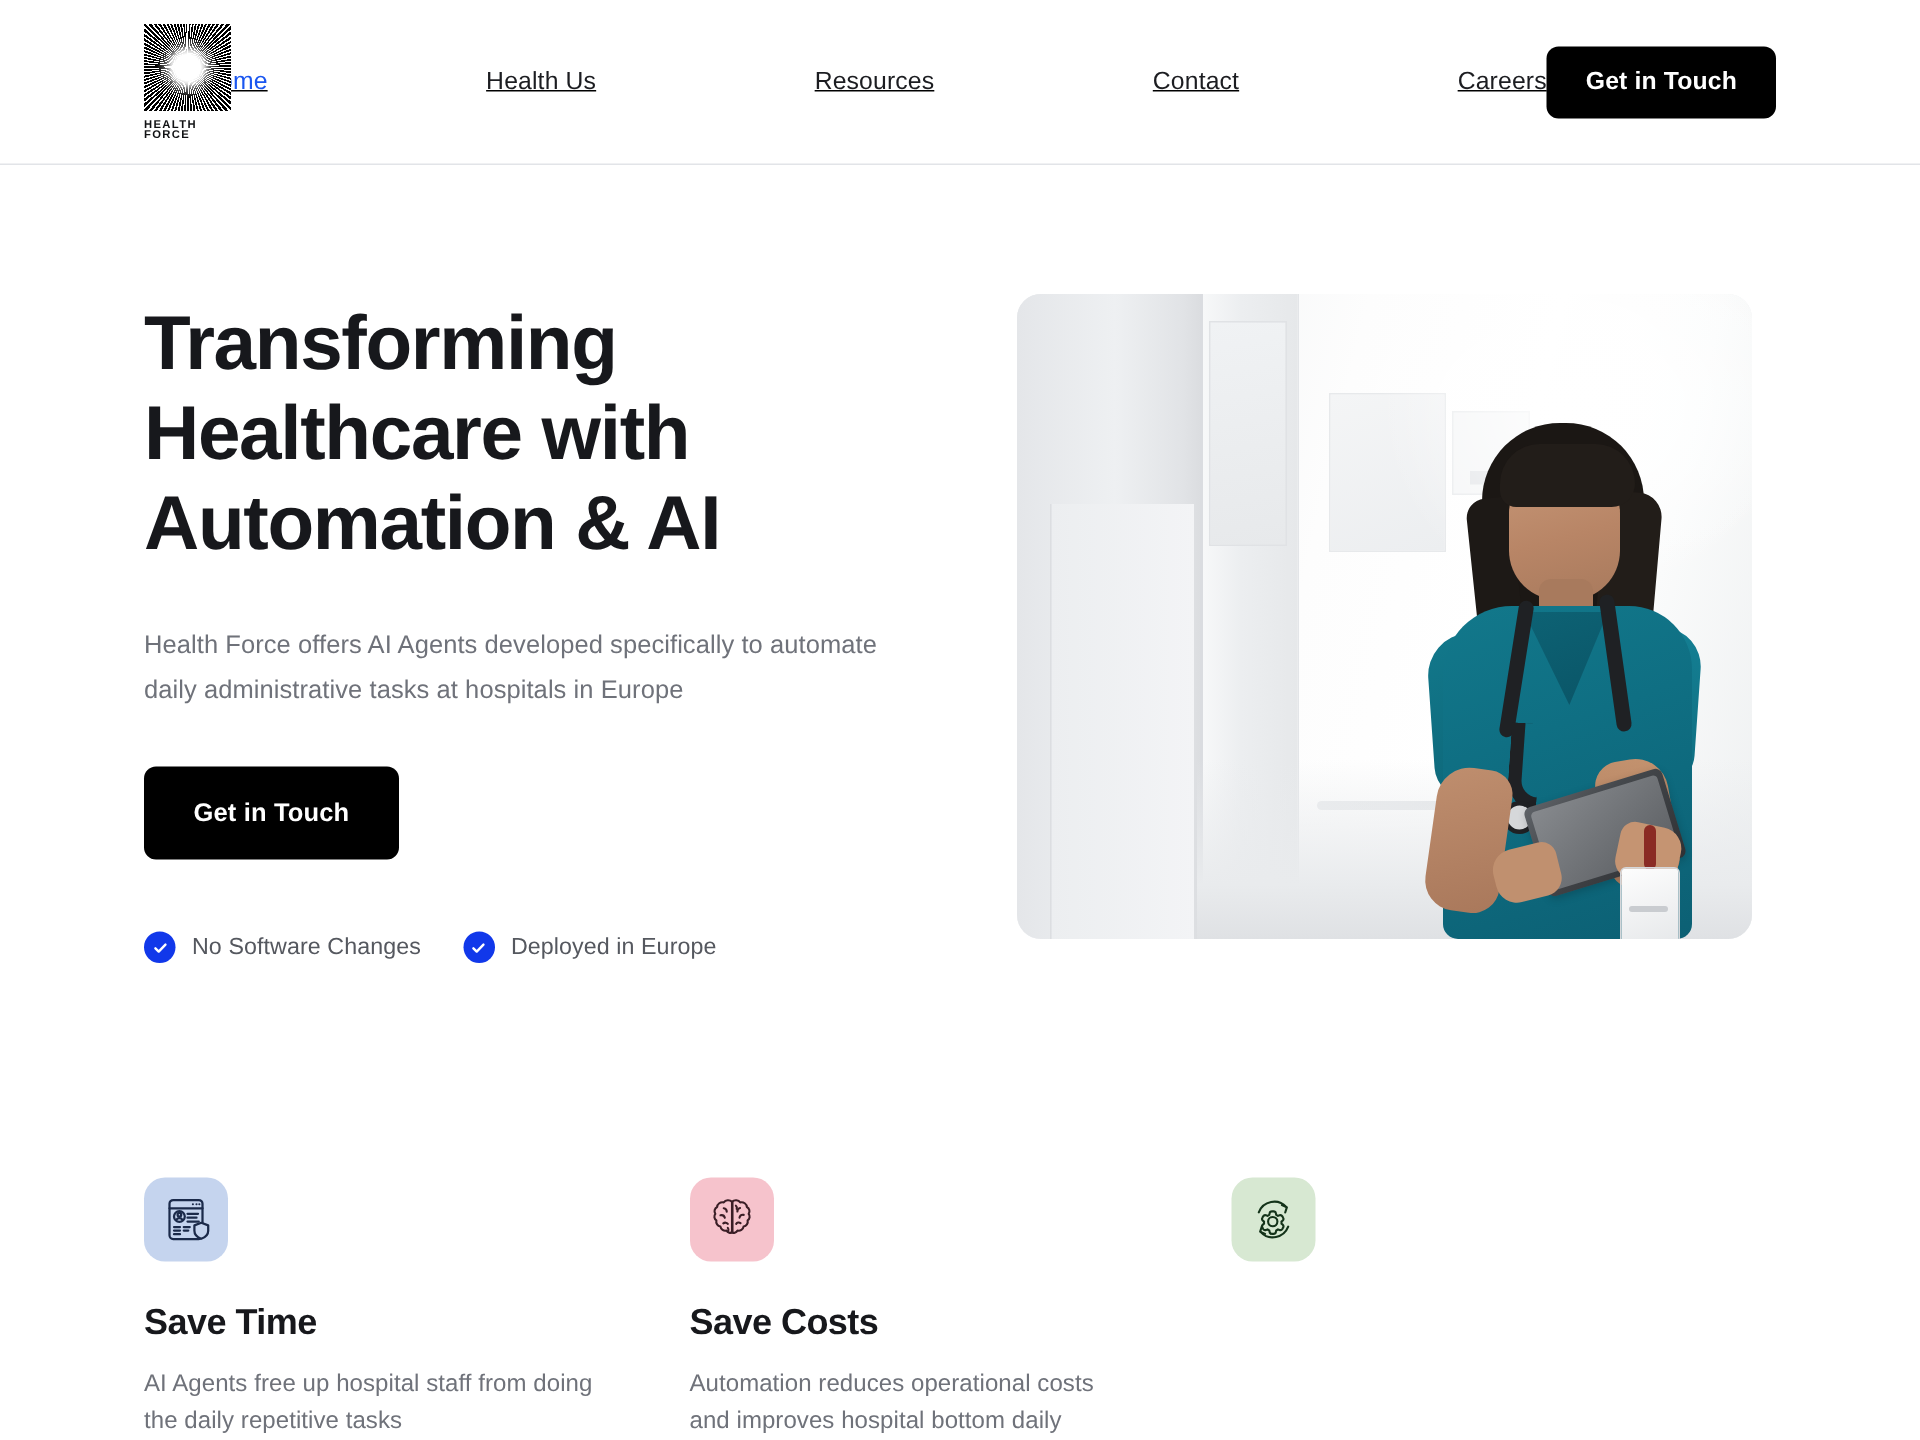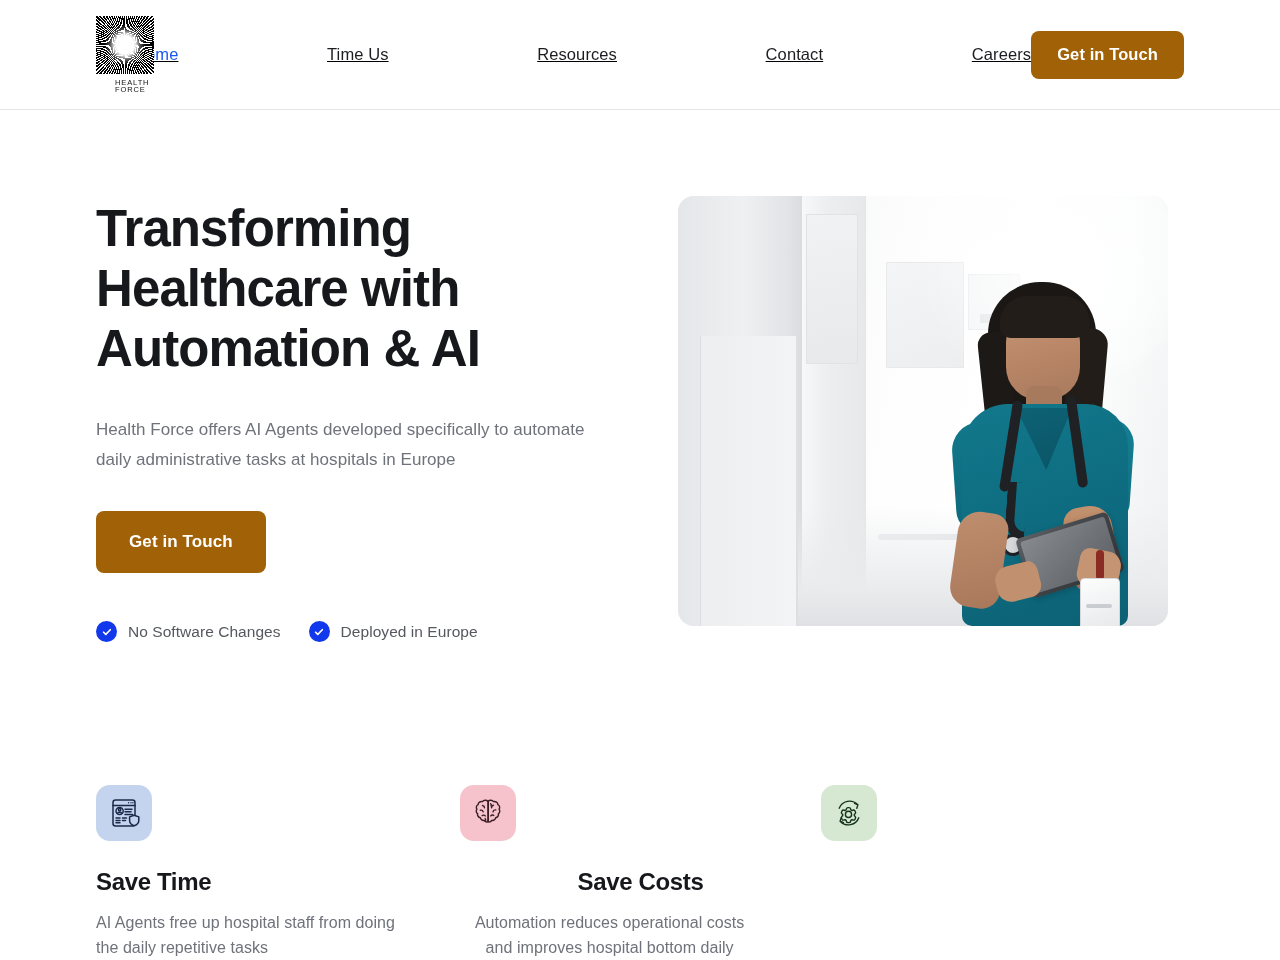--- a/index.html
+++ b/index.html
@@ -51,26 +51,25 @@
     content: "";
     position: absolute;
     inset: 0;
     background: radial-gradient(circle at 50% 50%,
       #ffffff 0%, #ffffff 21%, rgba(255,255,255,0.85) 27%,
       rgba(255,255,255,0.35) 36%, rgba(255,255,255,0) 50%);
   }
 
   .brand-word {
     font-size: 7.5px;
-    font-weight: 400;
+    font-weight: 700;
     letter-spacing: 0.9px;
     color: #111214;
     line-height: 1;
     padding-top: 1px;
-    margin-left: 19px;
   }
 
   .main-nav {
     flex: 1;
     display: flex;
     justify-content: space-between;
     align-items: center;
     gap: 42px;
     margin-left: -20px;
     text-decoration: underline;
@@ -83,21 +82,21 @@
     letter-spacing: 0.1px;
     cursor: pointer;
     white-space: nowrap;
   }
   .nav-link.is-active { color: #1a56f0; }
 
   .btn {
     display: inline-flex;
     align-items: center;
     justify-content: center;
-    background: #a16207;
+    background: #000000;
     color: #ffffff;
     border: none;
     border-radius: 8px;
     font-family: inherit;
     cursor: pointer;
     white-space: nowrap;
   }
   .btn-header {
     height: 48px;
     padding: 0 26px;
@@ -350,21 +349,21 @@
     background: #c9ccd0; border-radius: 2px;
   }
 
   
   .features {
     display: flex;
     padding: 143px 96px 0 96px;
     gap: 0;
   }
   .feature { width: 403px; }
-  .feature:nth-child(2) { padding-left: 1px; text-align: center; }
+  .feature:nth-child(2) { padding-left: 1px; }
 
   .feature-icon {
     width: 56px; height: 56px;
     border-radius: 14px;
     display: flex; align-items: center; justify-content: center;
   }
   .feature-title {
     margin-top: 27px;
     font-size: 24px;
     font-weight: 700;
@@ -385,21 +384,21 @@
 
 <header class="site-header">
 
   <a class="brand">
     <span class="brand-mark"></span>
     <span class="brand-word">HEALTH FORCE</span>
   </a>
 
   <nav class="main-nav">
     <a class="nav-link is-active">Home</a>
-    <a class="nav-link">Time Us</a>
+    <a class="nav-link">Health Us</a>
     <a class="nav-link">Resources</a>
     <a class="nav-link">Contact</a>
     <a class="nav-link">Careers</a>
   </nav>
 
   <button class="btn btn-header">Get in Touch</button>
 </header>
 
 <section class="hero">
 

